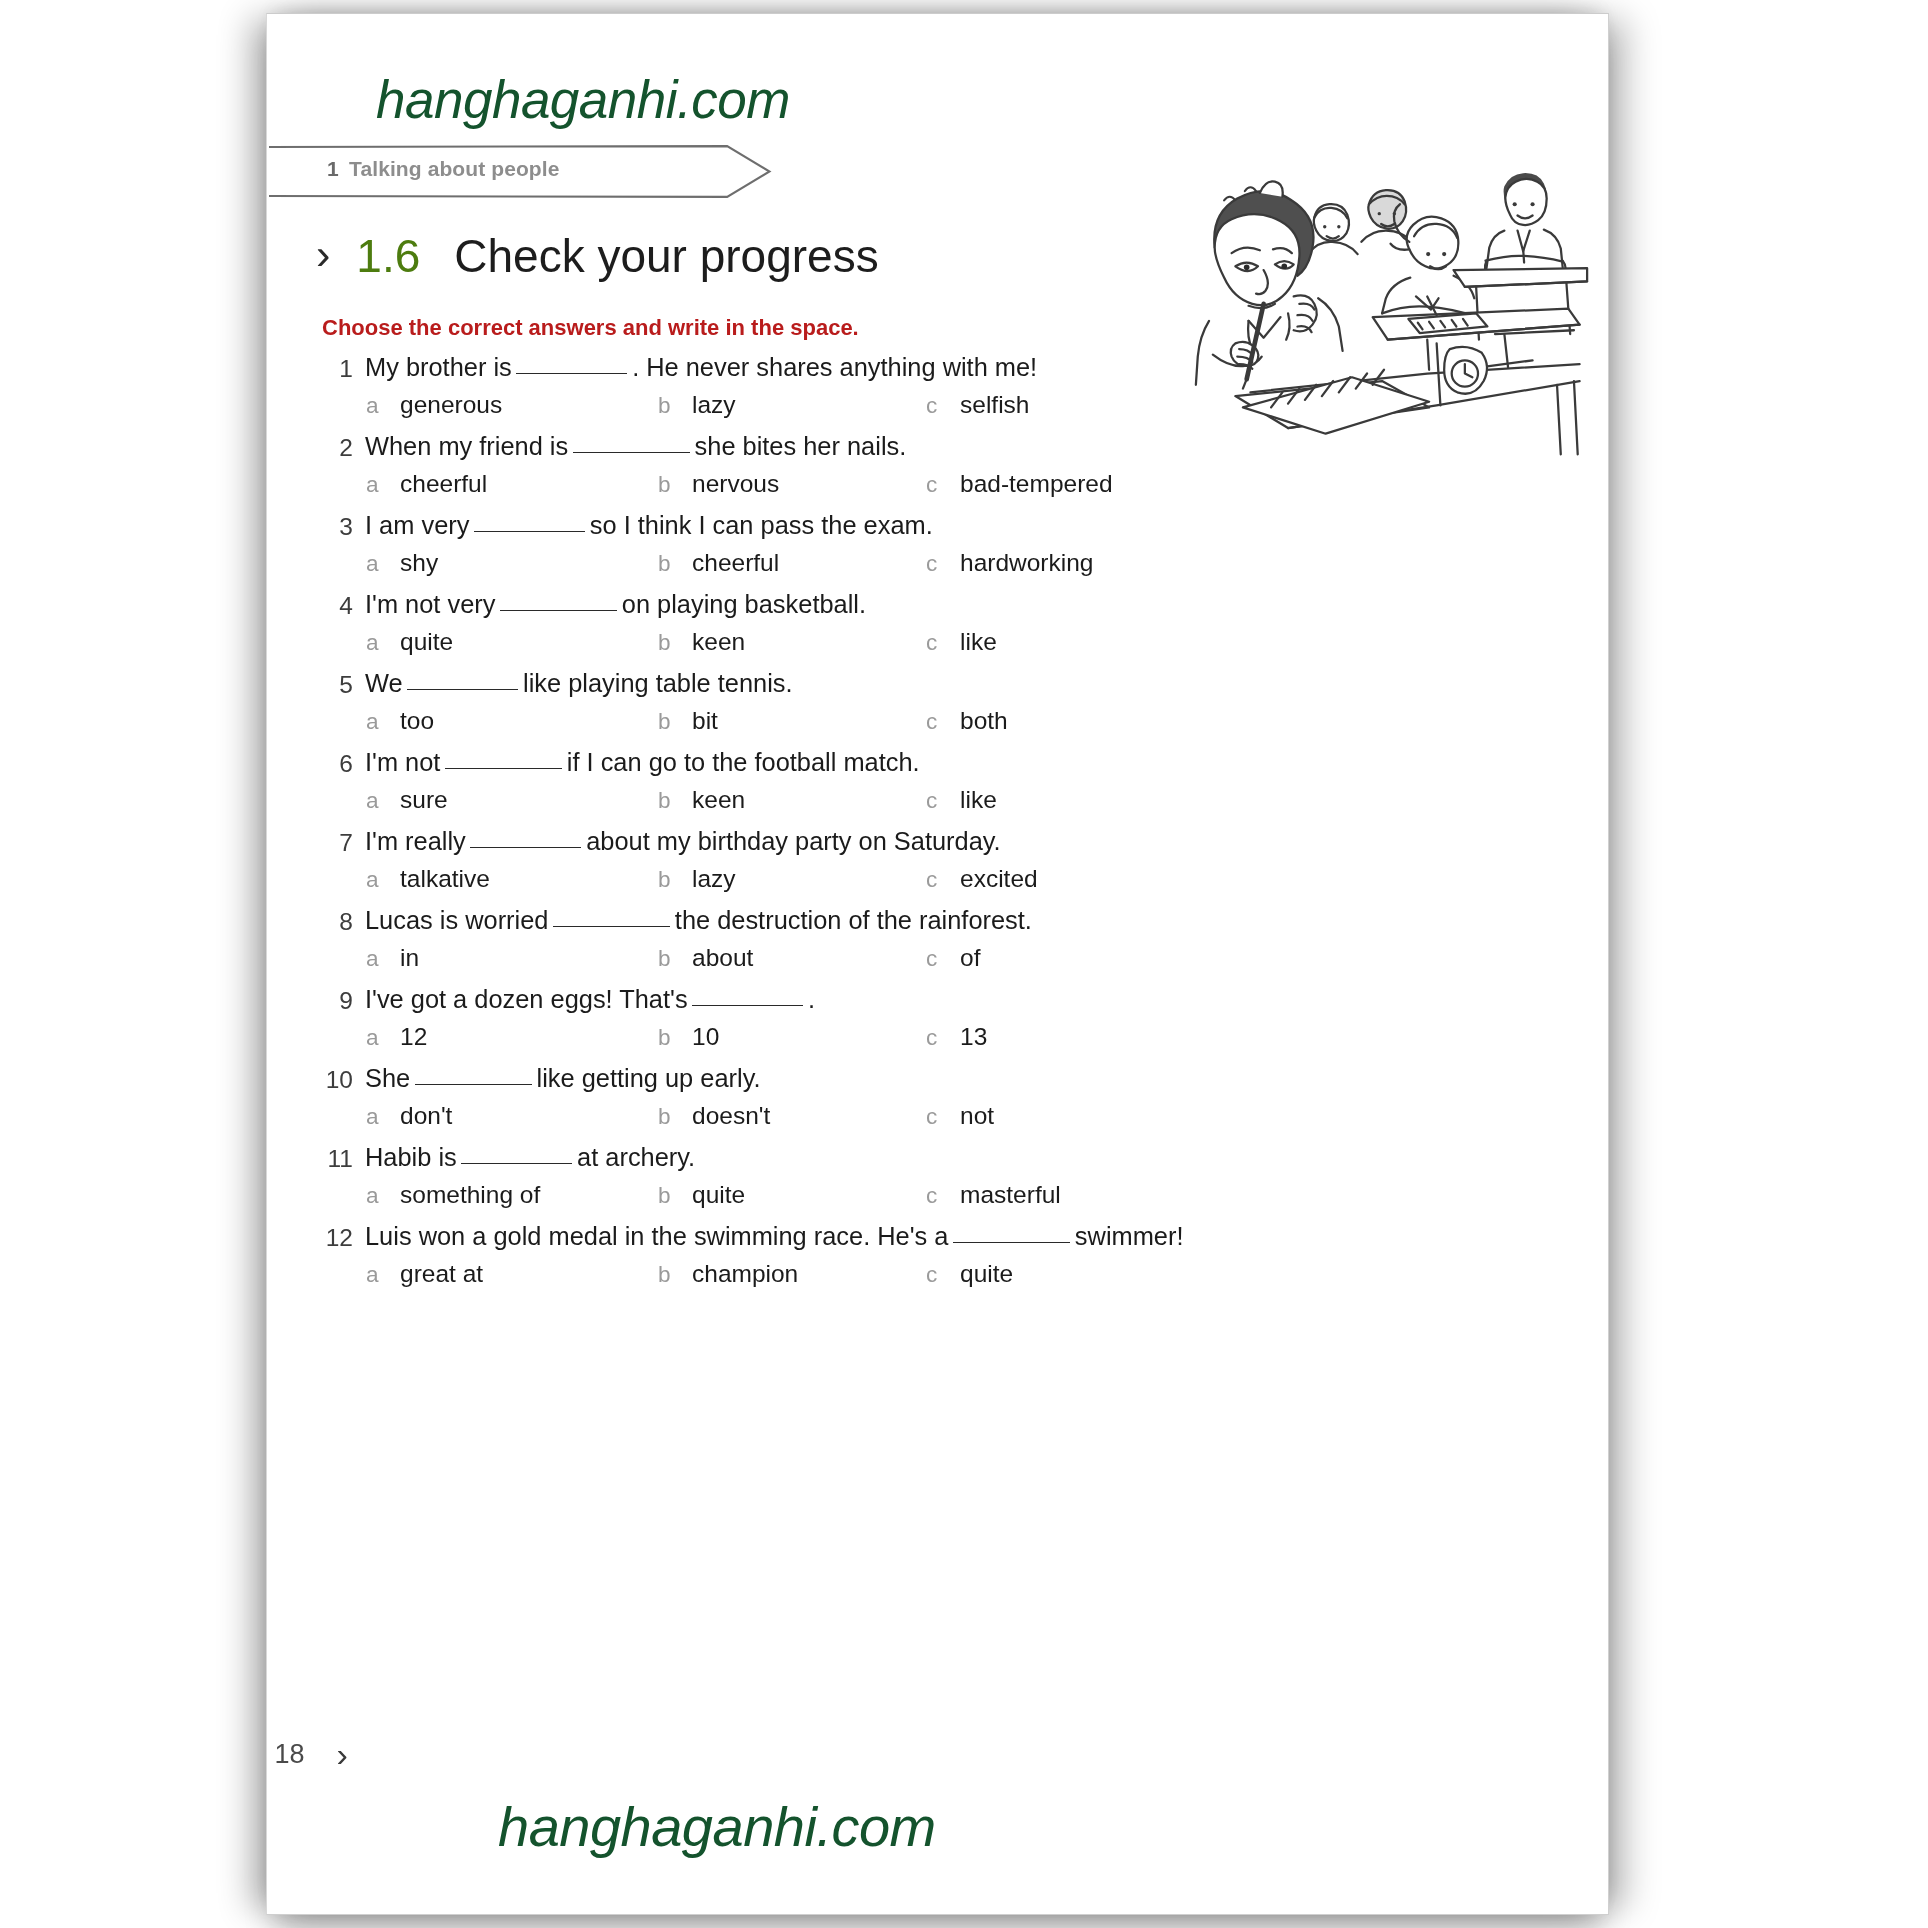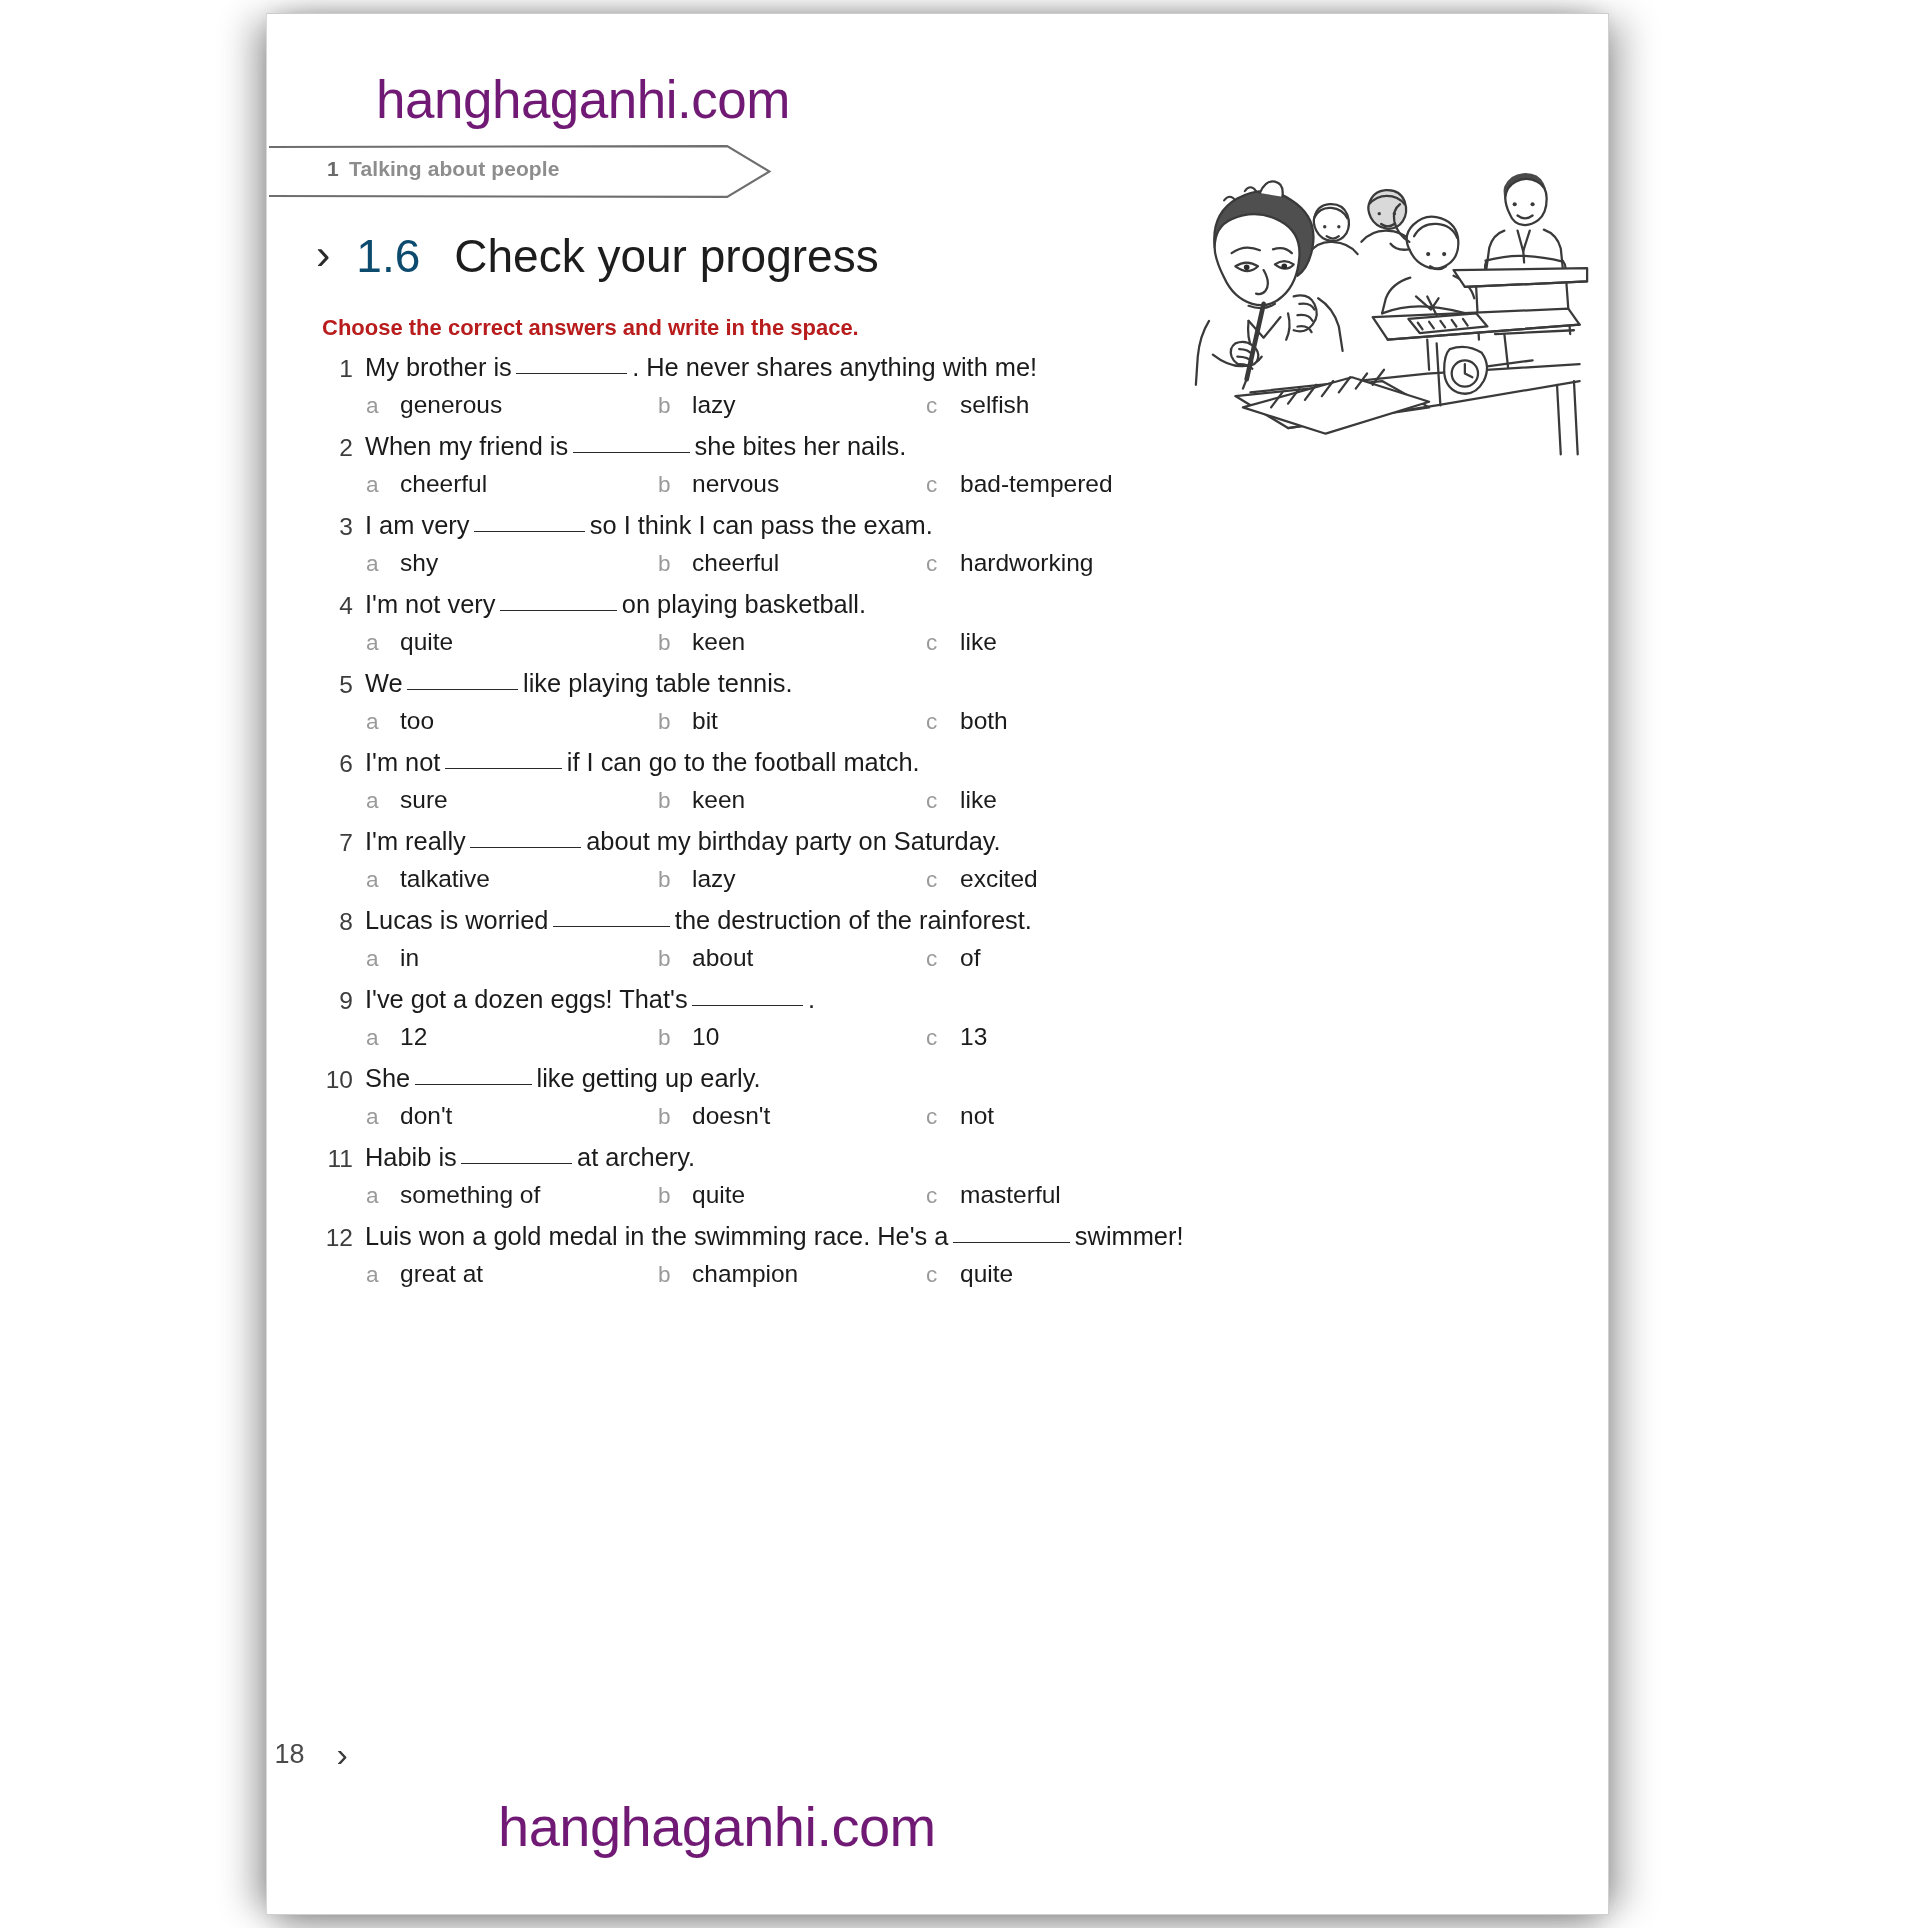--- a/index.html
+++ b/index.html
@@ -35,24 +35,25 @@
     border-left: 0.9px solid #d8d8d8;
     border-right: 0.9px solid #d0d0d0;
     border-bottom: 0.9px solid #cfcfcf;
     border-top: 0.9px solid #cccccc;
     overflow: hidden;
   }
 
   
   .watermark {
     position: absolute;
-    color: #701a75;
+    color: #14532d;
     font-weight: 400;
     letter-spacing: -0.5px;
     white-space: nowrap;
+    font-style: italic;
   }
   .watermark-top {
     left: 109px;
     top: 55px;
     font-size: 53px;
   }
   .watermark-bottom {
     left: 231px;
     top: 1780px;
     font-size: 56px;
@@ -96,21 +97,21 @@
   .chev {
     font-size: 43px;
     color: #2a2a2a;
     font-weight: 300;
     line-height: 1;
     margin-right: 26px;
     transform: translateY(-2.8px);
   }
   .sec-num {
     font-size: 46px;
-    color: #0c4a6e;
+    color: #4d7c0f;
     font-weight: 400;
     margin-right: 34px;
   }
   .sec-title {
     font-size: 46px;
     color: #1d1d1d;
     font-weight: 400;
   }
 
   

